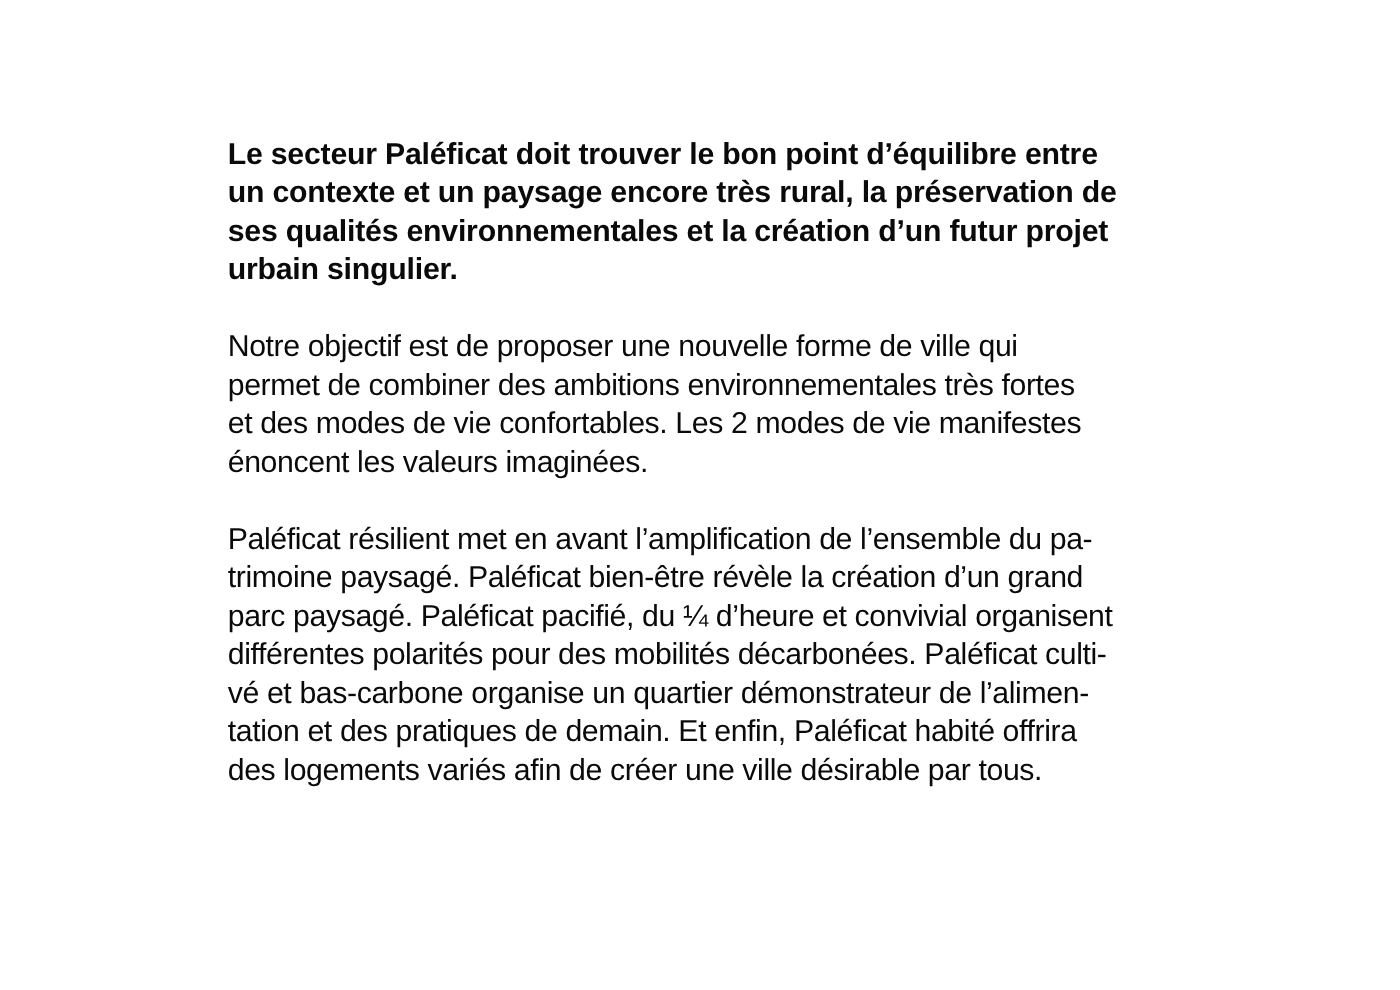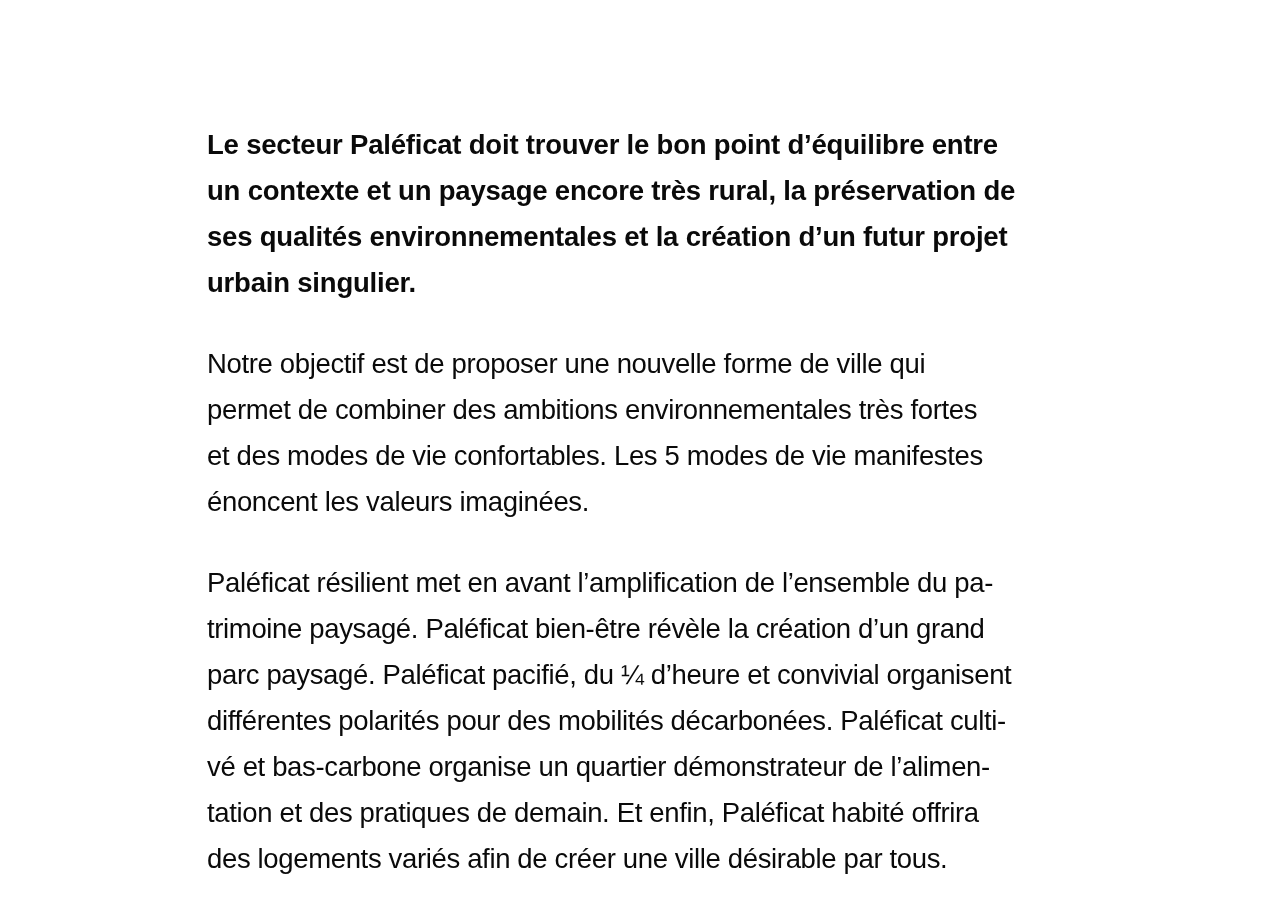--- a/index.html
+++ b/index.html
@@ -16,42 +16,42 @@
     color: #0a0a0a;
   }
   .text-block {
     position: absolute;
     left: 207px;
     top: 122px;
     width: 880px;
   }
   .para {
     font-size: 27.5px;
-    line-height: 46px;
+    line-height: 35px;
     letter-spacing: -0.35px;
     white-space: pre-line;
     margin: 0 0 35px 0;
     color: #0a0a0a;
   }
   .para.lead {
     font-weight: bold;
     letter-spacing: -0.2px;
   }
 </style>
 </head>
 <body>
 
 <main class="text-block">
   <p class="para lead">Le secteur Paléficat doit trouver le bon point d’équilibre entre
 un contexte et un paysage encore très rural, la préservation de
 ses qualités environnementales et la création d’un futur projet
 urbain singulier.</p>
   <p class="para">Notre objectif est de proposer une nouvelle forme de ville qui
 permet de combiner des ambitions environnementales très fortes
-et des modes de vie confortables. Les 5 modes de vie manifestes
+et des modes de vie confortables. Les 2 modes de vie manifestes
 énoncent les valeurs imaginées.</p>
   <p class="para">Paléficat résilient met en avant l’amplification de l’ensemble du pa-
 trimoine paysagé. Paléficat bien-être révèle la création d’un grand
 parc paysagé. Paléficat pacifié, du ¼ d’heure et convivial organisent
 différentes polarités pour des mobilités décarbonées. Paléficat culti-
 vé et bas-carbone organise un quartier démonstrateur de l’alimen-
 tation et des pratiques de demain. Et enfin, Paléficat habité offrira
 des logements variés afin de créer une ville désirable par tous.</p>
 </main>
 

